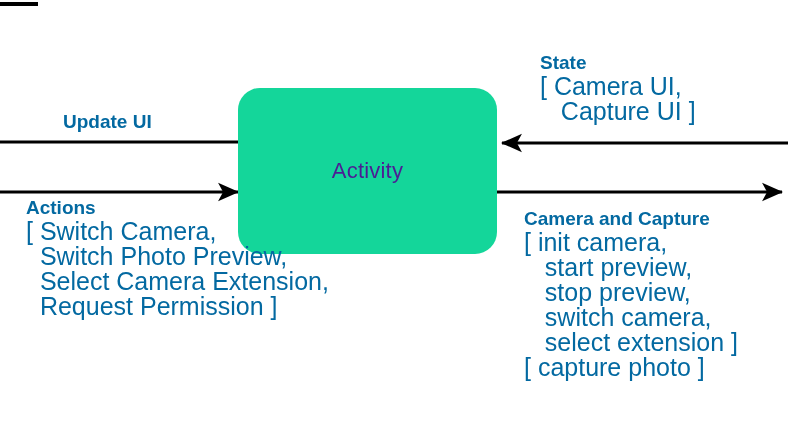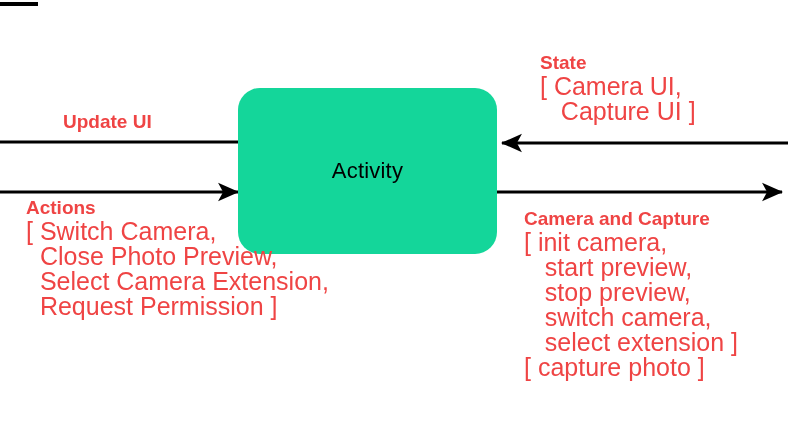--- a/index.html
+++ b/index.html
@@ -32,31 +32,31 @@
     left: 238px;
     top: 88px;
     width: 259px;
     height: 166px;
     border-radius: 22px;
     display: flex;
     align-items: center;
     justify-content: center;
   }
   .node-label {
-    color: #000000;
+    color: #4c1d95;
     font-size: 22px;
     font-weight: 400;
     letter-spacing: 0.2px;
     line-height: 1;
   }
 
   
   .block {
     position: absolute;
-    color: #ef4444;
+    color: #0369a1;
   }
   .block .hd {
     font-size: 19px;
     font-weight: bold;
     line-height: 22px;
     white-space: pre;
   }
   .block .ln {
     font-size: 25px;
     font-weight: 400;
@@ -114,21 +114,21 @@
 
   <div class="block lbl-state">
     <div class="hd">State</div>
     <div class="ln">[ Camera UI,</div>
     <div class="ln">   Capture UI ]</div>
   </div>
 
   <div class="block lbl-actions">
     <div class="hd">Actions</div>
     <div class="ln">[ Switch Camera,</div>
-    <div class="ln">  Close Photo Preview,</div>
+    <div class="ln">  Switch Photo Preview,</div>
     <div class="ln">  Select Camera Extension,</div>
     <div class="ln">  Request Permission ]</div>
   </div>
 
   <div class="block lbl-ops">
     <div class="hd">Camera and Capture</div>
     <div class="ln">[ init camera,</div>
     <div class="ln">   start preview,</div>
     <div class="ln">   stop preview,</div>
     <div class="ln">   switch camera,</div>

